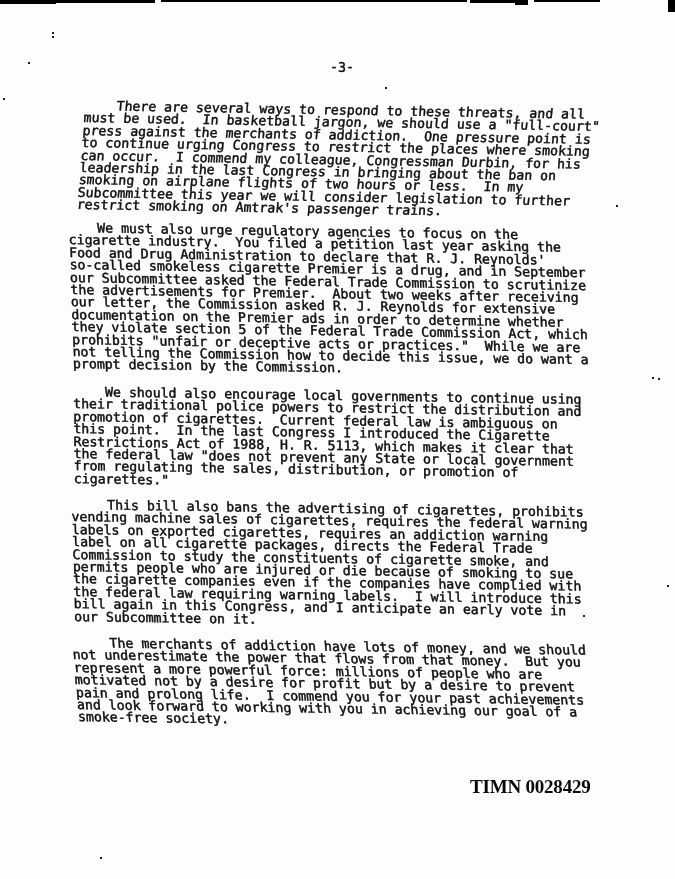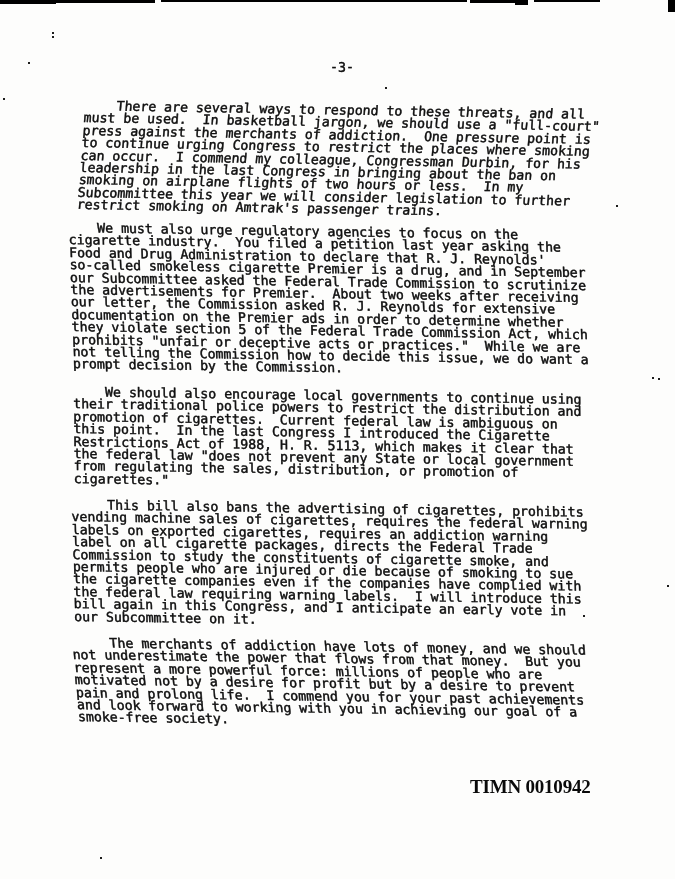--- a/index.html
+++ b/index.html
@@ -114,21 +114,21 @@
 our Subcommittee on it.</div>
 
   <div class="mono para" style="left:71px; top:637px; text-indent:38px; transform:skewY(0.85deg) skewX(5deg);">The merchants of addiction have lots of money, and we should
 not underestimate the power that flows from that money.  But you
 represent a more powerful force: millions of people who are
 motivated not by a desire for profit but by a desire to prevent
 pain and prolong life.  I commend you for your past achievements
 and look forward to working with you in achieving our goal of a
 smoke-free society.</div>
 
-  <div class="stamp">TIMN 0010942</div>
+  <div class="stamp">TIMN 0028429</div>
 
   <div class="speck" style="left:52px; top:32px;"></div>
   <div class="speck" style="left:52px; top:36px;"></div>
   <div class="speck" style="left:28px; top:62px;"></div>
   <div class="speck" style="left:3px; top:98px;"></div>
   <div class="speck" style="left:385px; top:87px;"></div>
   <div class="speck" style="left:616px; top:205px;"></div>
   <div class="speck" style="left:652px; top:377px;"></div>
   <div class="speck" style="left:658px; top:378px;"></div>
   <div class="speck" style="left:667px; top:585px;"></div>

